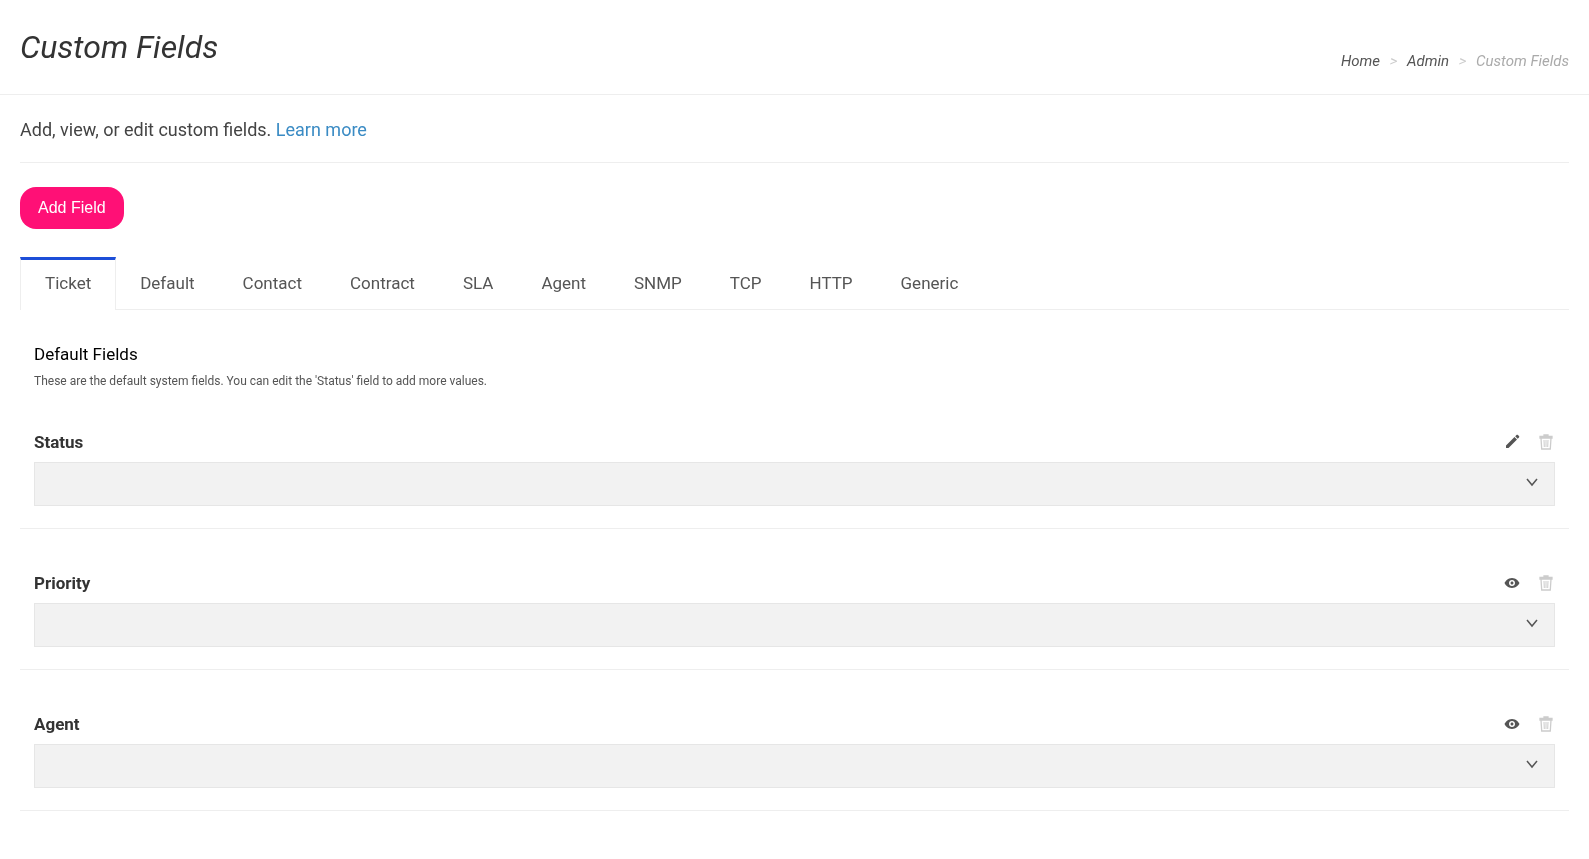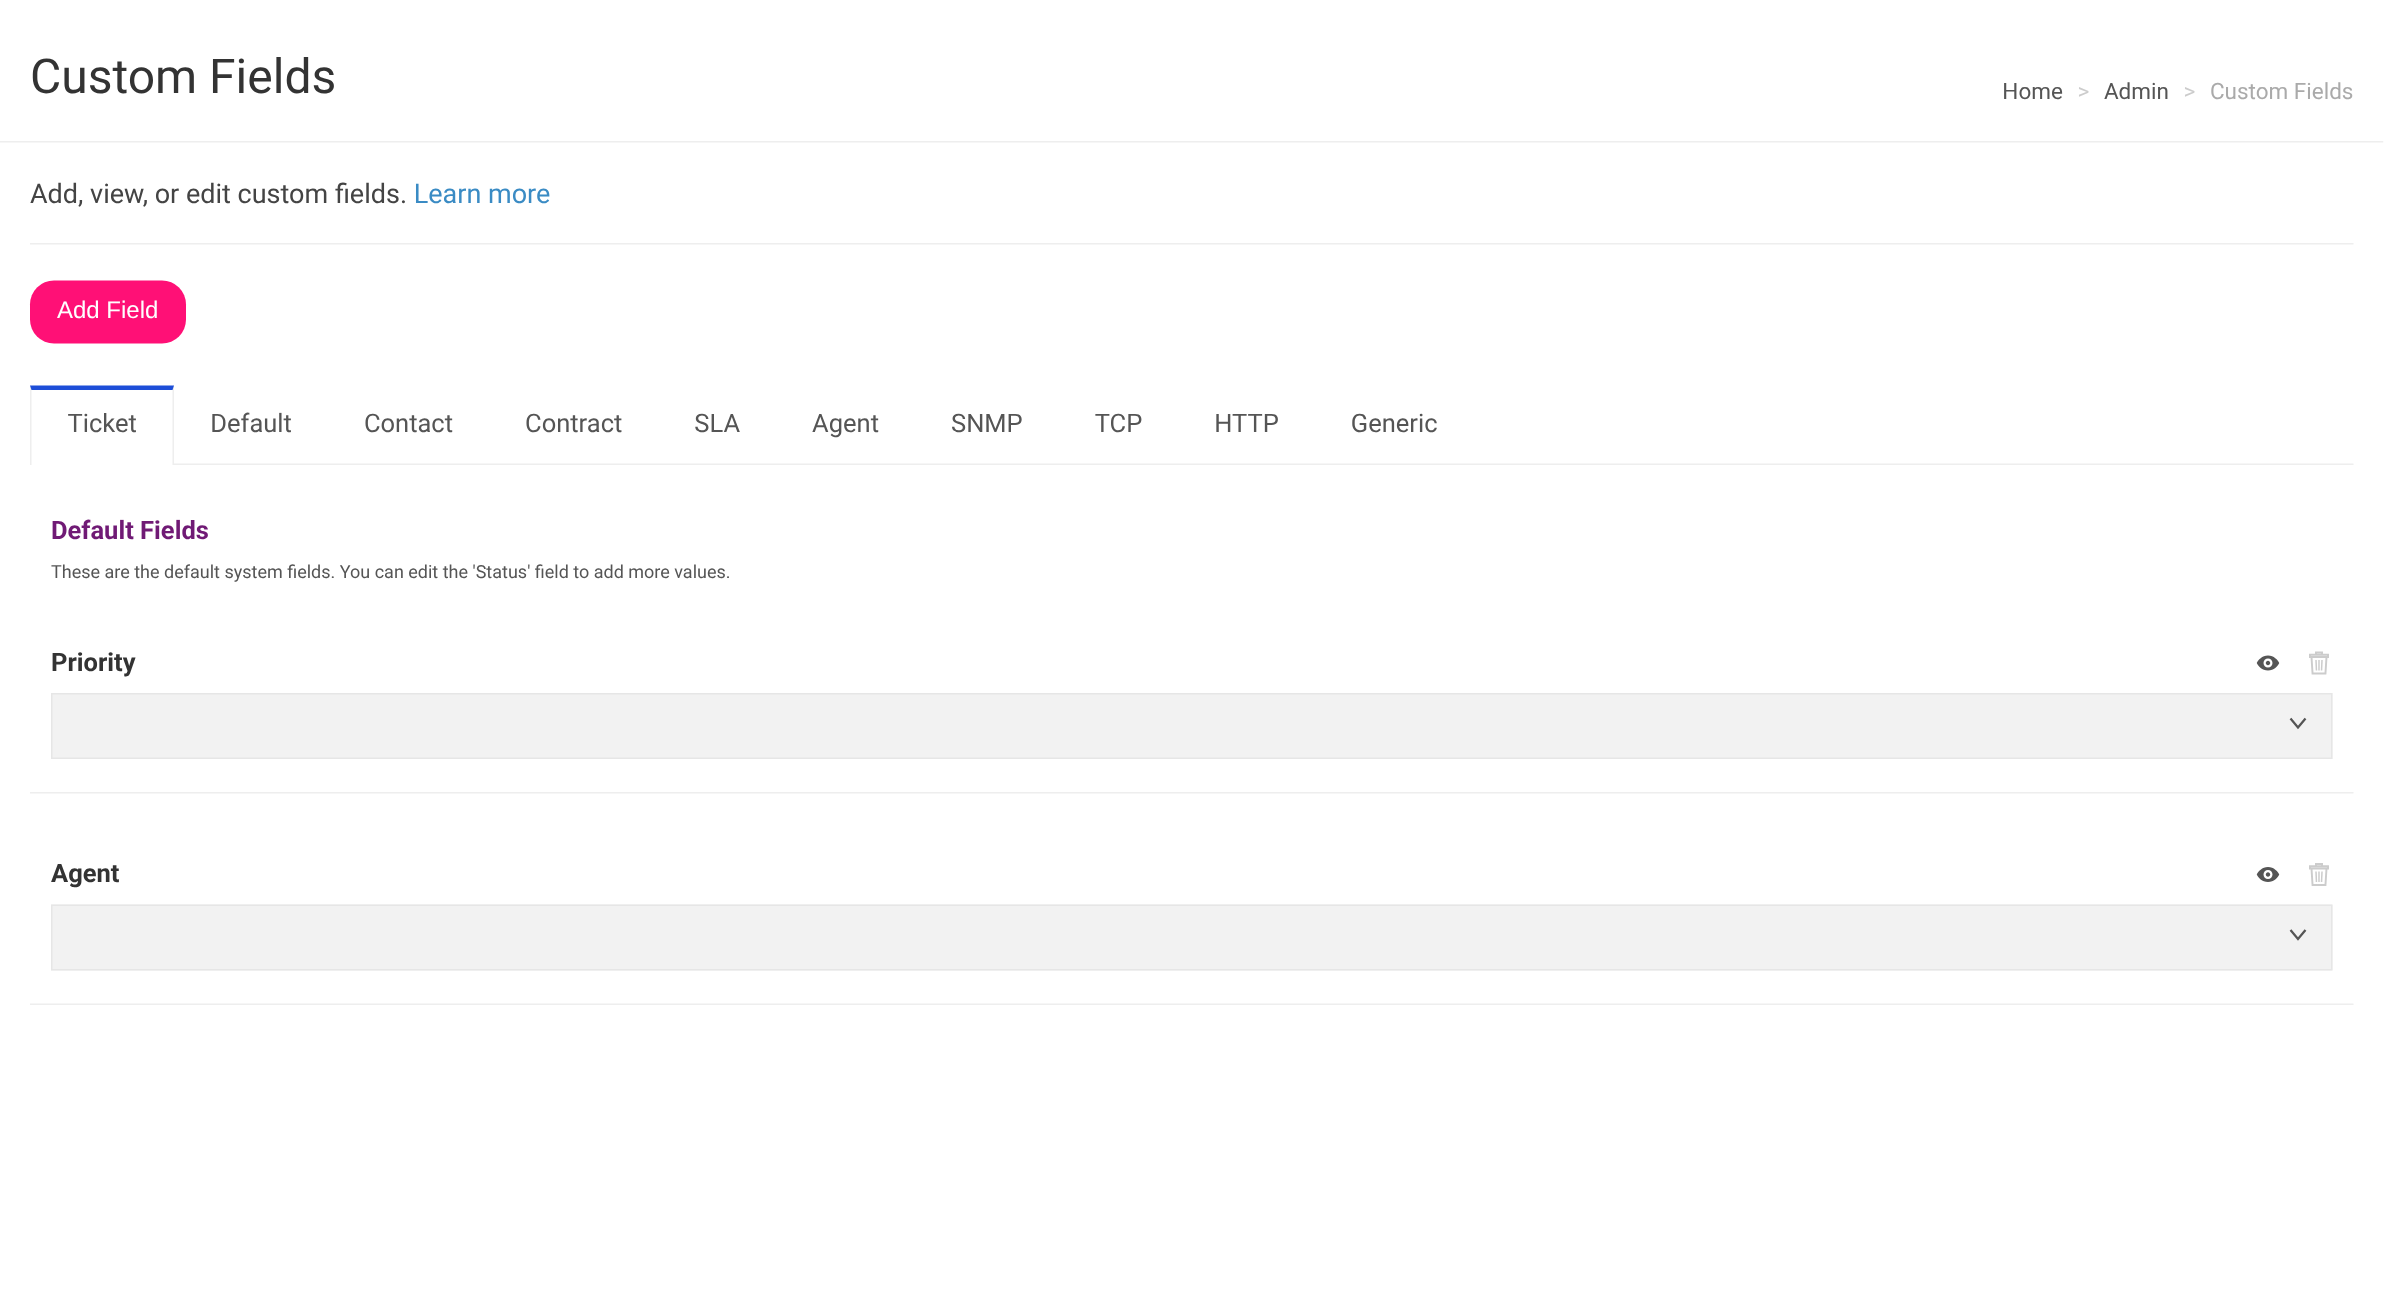--- a/index.html
+++ b/index.html
@@ -6,23 +6,24 @@
   body {
     margin: 0;
     font-family: -apple-system, BlinkMacSystemFont, "Segoe UI", Roboto, "Helvetica Neue", Arial, sans-serif;
     background: #ffffff;
     color: #333333;
     font-size: 16px;
   }
   .header {
     display: flex;
     justify-content: space-between;
-    align-items: flex-end;
+    align-items: center;
     padding: 24px 20px 24px 20px;
     border-bottom: 1px solid #eeeeee;
+    font-style: italic;
   }
   .page-title {
     font-size: 32px;
     font-weight: 400;
     color: #333333;
     margin: 0;
   }
   .breadcrumb {
     font-size: 15px;
     color: #888888;
@@ -86,22 +87,22 @@
     background: #ffffff;
     margin-bottom: -1px;
     padding-top: 13px;
   }
 
   .section {
     padding: 34px 14px 0 14px;
   }
   .section-title {
     font-size: 17px;
-    font-weight: 700;
-    color: #701a75;
+    font-weight: 400;
+    color: #000000;
     margin: 0 0 10px 0;
   }
   .section-desc {
     font-size: 12px;
     color: #555555;
     margin: 0;
   }
 
   .field-block {
     margin-top: 44px;
@@ -210,20 +211,42 @@
     </div>
 
   <div class="section">
     <p class="section-title">Default Fields</p>
     <p class="section-desc">These are the default system fields. You can edit the 'Status' field to add more values.</p>
   </div>
 
   <div id="fields-container">
       <div class="field-block">
         <div class="field-header">
+          <div class="field-label">Status</div>
+          <div class="field-actions">
+            <span class="icon-btn">
+              <svg width="16" height="16" viewBox="0 0 16 16">
+                <use href="#svg-pencil"></use>
+              </svg>
+            </span>
+            <span class="icon-btn disabled">
+              <svg width="16" height="16" viewBox="0 0 16 16">
+                <use href="#svg-trash"></use>
+              </svg>
+            </span>
+          </div>
+        </div>
+        <div class="field-dropdown">
+          <span class="chevron"><svg width="16" height="16" viewBox="0 0 16 16">
+              <use href="#svg-chevron"></use>
+            </svg></span>
+        </div>
+      </div>
+      <div class="field-block">
+        <div class="field-header">
           <div class="field-label">Priority</div>
           <div class="field-actions">
             <span class="icon-btn">
               <svg width="16" height="16" viewBox="0 0 16 16">
                 <use href="#svg-eye"></use>
               </svg>
             </span>
             <span class="icon-btn disabled">
               <svg width="16" height="16" viewBox="0 0 16 16">
                 <use href="#svg-trash"></use>

